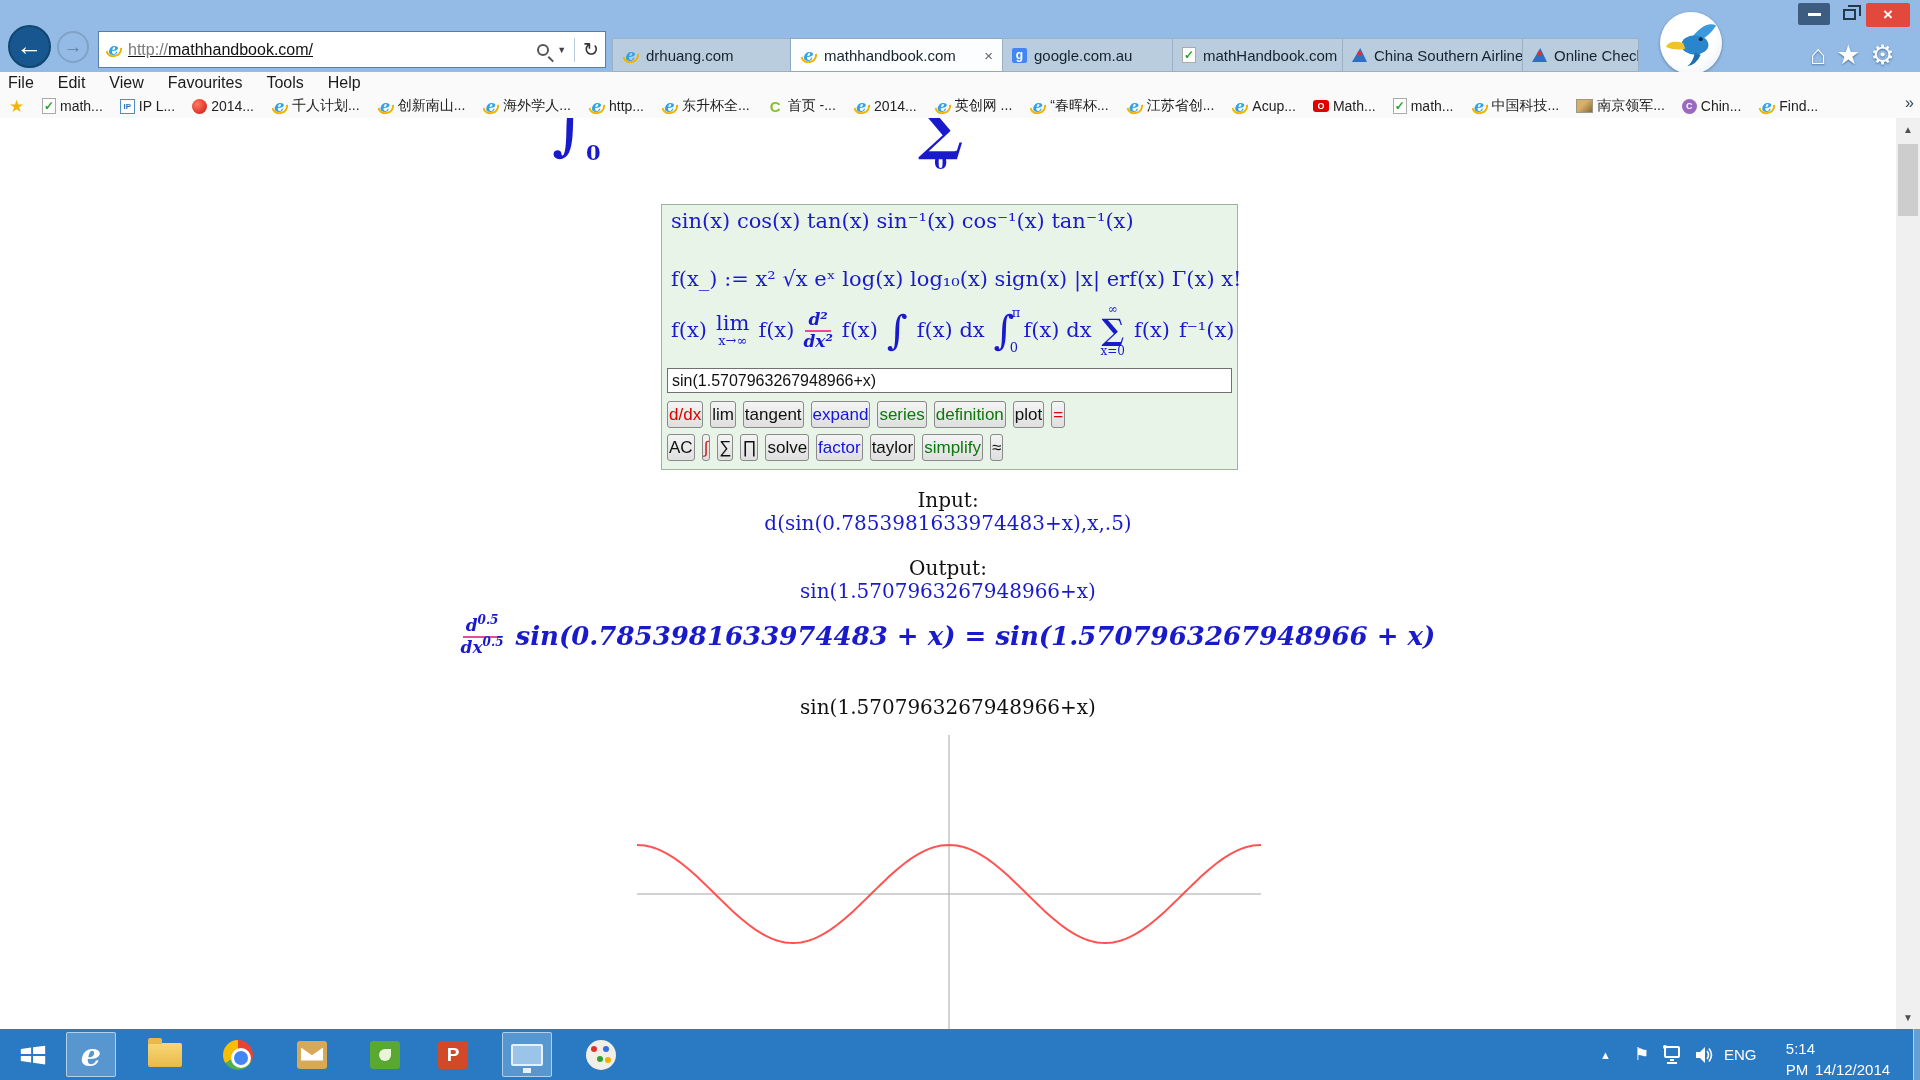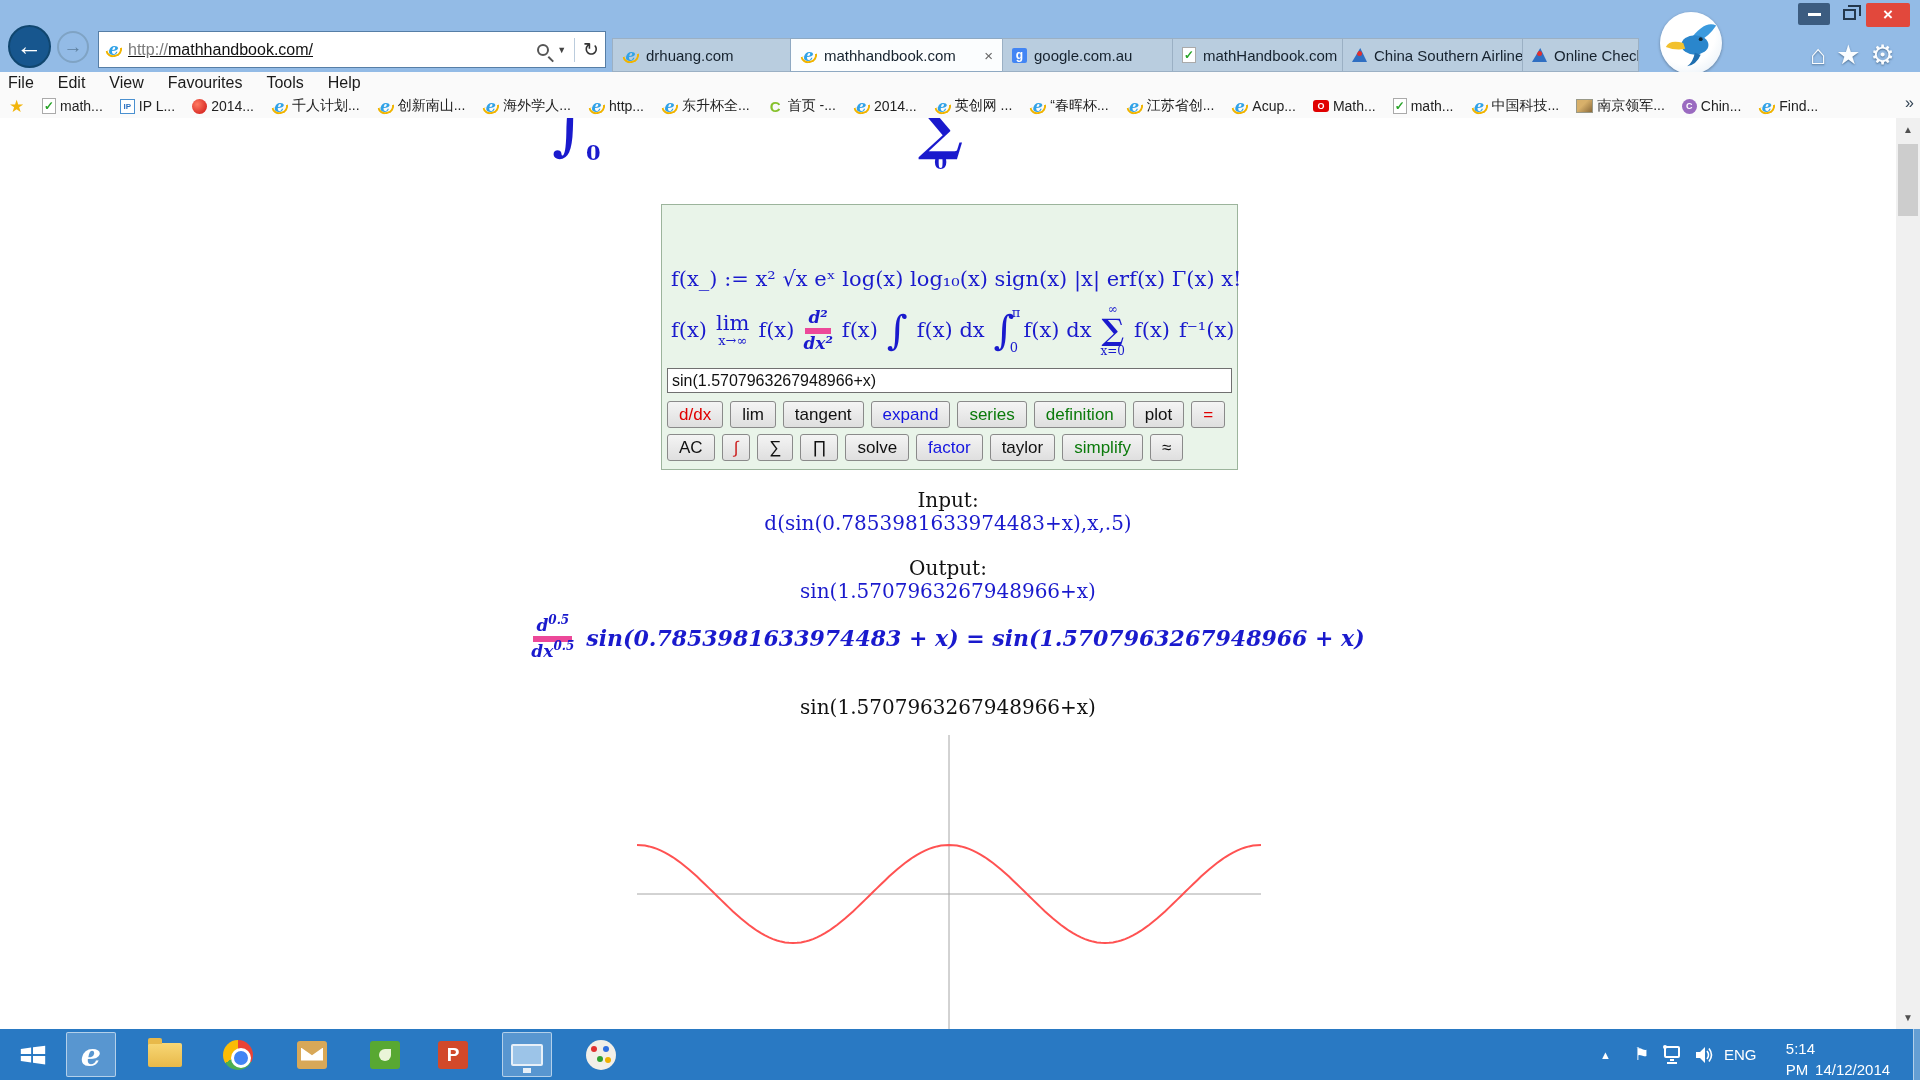--- a/index.html
+++ b/index.html
@@ -68,41 +68,41 @@
   .remnant-int{position:absolute;left:552px;top:-34px;font-size:68px;font-style:italic;}
   .remnant-int-sub{position:absolute;left:586px;top:22px;font-size:21px;font-weight:bold;}
   .remnant-sigma{position:absolute;left:918px;top:-26px;font-size:60px;font-weight:bold;}
   .remnant-sigma-sub{position:absolute;left:934px;top:33px;font-size:19px;font-weight:bold;}
   .panel{position:absolute;left:661px;top:86px;width:577px;height:266px;background:#e9f4e9;border:1px solid #9cb49c;}
   .mline{position:absolute;left:9px;right:6px;font-size:21px;color:#1a1acd;white-space:nowrap;}
   .row4{position:absolute;left:9px;top:92px;height:66px;display:flex;align-items:center;gap:9px;color:#1a1acd;font-size:21px;}
   .limblk{display:inline-flex;flex-direction:column;align-items:center;line-height:1;}
   .limblk .lo{font-size:13px;}
   .frac{display:inline-flex;flex-direction:column;align-items:center;line-height:1.1;font-style:italic;font-weight:bold;font-size:17px;}
-  .frac .num{border-bottom:6px solid #ec4899;padding:0 3px 1px;}
+  .frac .num{border-bottom:2px solid #ec4899;padding:0 3px 1px;}
   .intglyph{font-size:40px;line-height:1;font-weight:normal;}
   .intbounds{position:relative;font-size:40px;line-height:1;}
   .intbounds .s0{position:absolute;left:16px;bottom:-4px;font-size:13px;}
   .intbounds .sp{position:absolute;left:18px;top:-4px;font-size:13px;}
   .sumblk{display:inline-flex;flex-direction:column;align-items:center;line-height:1;}
   .sumblk .so{font-size:12px;}
   .sumblk .sg{font-size:30px;font-weight:bold;}
   .sumblk .su{font-size:12px;}
   .panel-input{position:absolute;left:5px;top:163px;width:565px;height:25px;border:1px solid #707070;
      font-family:"Liberation Sans",sans-serif;font-size:16px;padding:0 4px;background:#fff;color:#111;}
   .btnrow{position:absolute;left:5px;display:flex;gap:7px;}
   .btnrow1{top:196px;} .btnrow2{top:229px;}
-  .calc-btn{height:27px;padding:0 11px;font-family:"Liberation Sans",sans-serif;font-size:17px;
+  .calc-btn{height:27px;padding:0 1px;font-family:"Liberation Sans",sans-serif;font-size:17px;
      background:linear-gradient(#f4f4f4,#dfdfdf);border:1px solid #8a8a8a;border-radius:3px;display:flex;align-items:center;}
   .ctext{position:absolute;left:0;width:1896px;text-align:center;white-space:nowrap;}
   .io-label{font-size:20px;color:#111;}
   .io-val{font-size:20px;}
   .formula{position:absolute;left:0;top:498px;width:1896px;display:flex;justify-content:center;align-items:center;gap:12px;
      color:#1a1acd;font-weight:bold;}
-  .formula .body{font-size:22px;font-style:italic;}
+  .formula .body{font-size:26px;font-style:italic;}
   .plot{position:absolute;left:637px;top:617px;}
   
   .scrollbar{position:absolute;left:1896px;top:118px;width:24px;height:911px;background:#f0f0f0;}
   .sb-arrow{position:absolute;left:0;width:24px;height:23px;display:flex;align-items:center;justify-content:center;
      font-size:10px;color:#505050;background:#f0f0f0;}
   .sb-thumb{position:absolute;left:2px;top:26px;width:20px;height:72px;background:#cdcdcd;}
   
   .taskbar{position:absolute;left:0;top:1029px;width:1920px;height:51px;background:#2979c3;color:#fff;}
   .tb-item{position:absolute;top:3px;width:50px;height:45px;display:flex;align-items:center;justify-content:center;border-radius:2px;}
   .tb-item.active{background:rgba(255,255,255,.22);border:1px solid rgba(255,255,255,.55);}
@@ -311,20 +311,21 @@
   </div>
 
   <div class="content">
 
     <span class="remnant-int blue">∫</span>
     <span class="remnant-int-sub blue">0</span>
     <span class="remnant-sigma blue">∑</span>
     <span class="remnant-sigma-sub blue">0</span>
 
     <div class="panel">
+      <div class="mline" style="top:4px">sin(x) cos(x) tan(x) sin⁻¹(x) cos⁻¹(x) tan⁻¹(x)</div>
       <div class="mline" style="top:62px">f(x_) := x²  √x  eˣ  log(x) log₁₀(x) sign(x) |x| erf(x) Γ(x) x!</div>
 
       <div class="row4">
         <span>f(x)</span>
         <span class="limblk">
           <span>lim</span>
           <span class="lo">x→∞</span>
         </span>
         <span>f(x)</span>
         <span class="frac">

